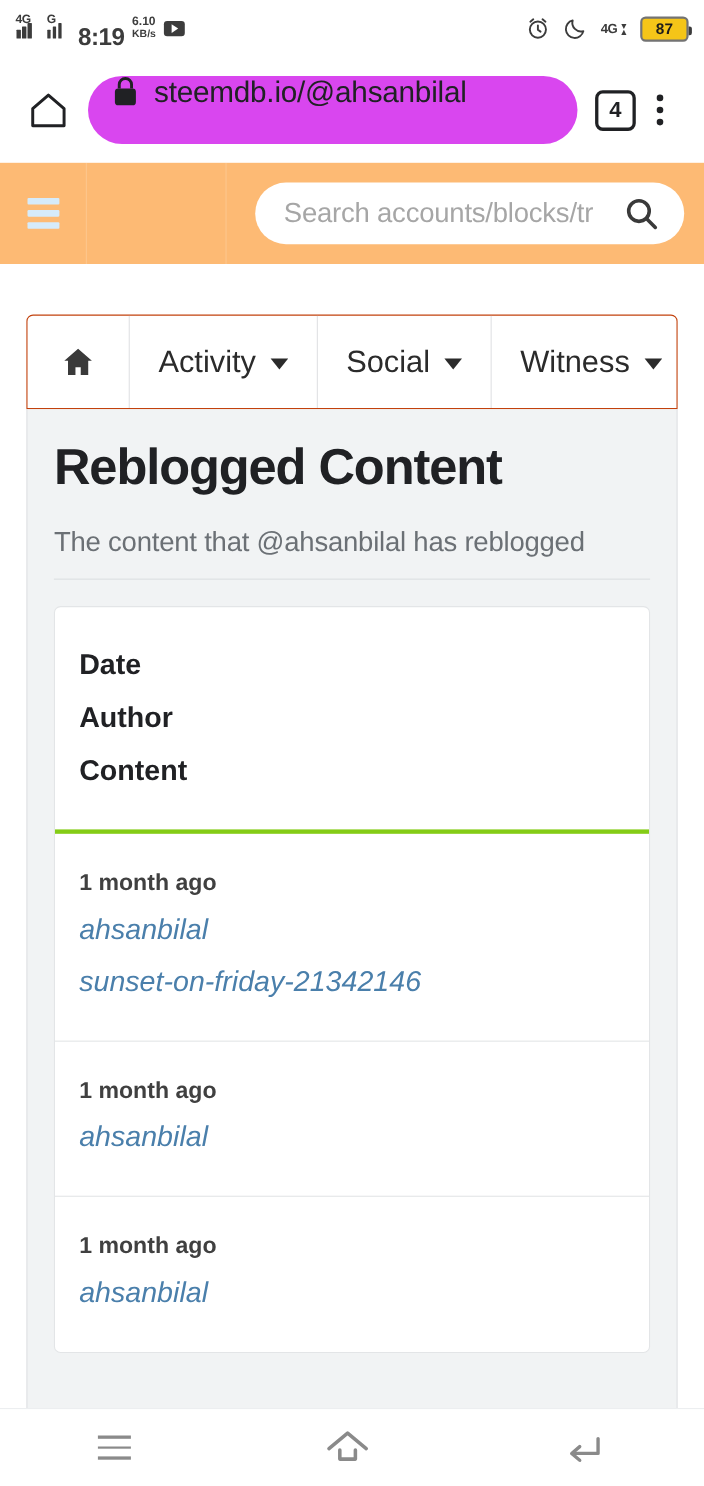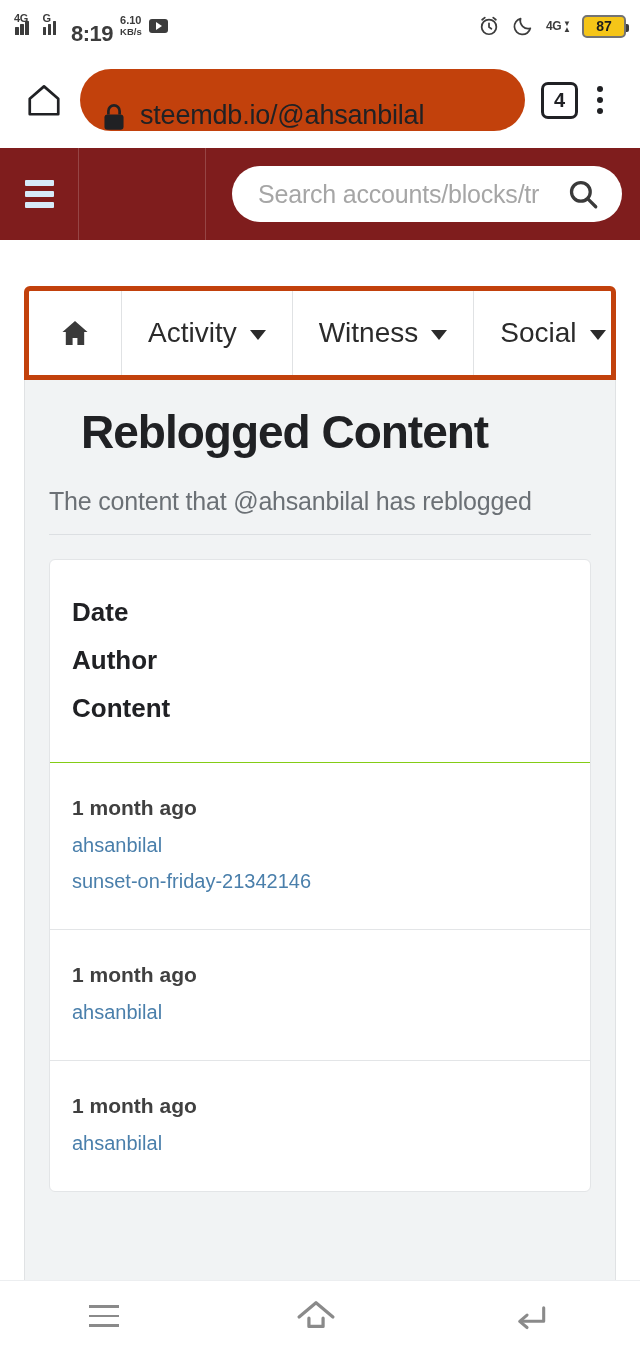--- a/index.html
+++ b/index.html
@@ -70,42 +70,42 @@
 
   
   .browserbar {
     height: 96px; width: 100%;
     display: flex; align-items: center; gap: 0;
     padding: 0 18px; background: #ffffff;
   }
   .home-btn { width: 52px; display: flex; align-items: center; justify-content: center; }
   .omnibox {
     flex: 1; height: 62px; margin: 0 10px;
-    background: #c2410c; border-radius: 31px;
-    display: flex; align-items: flex-end; padding: 0 22px; gap: 14px;
+    background: #d946ef; border-radius: 31px;
+    display: flex; align-items: flex-start; padding: 0 22px; gap: 14px;
     overflow: hidden;
   }
   .omnibox .url {
     font-size: 27px; color: #202124; white-space: nowrap;
     letter-spacing: -.2px;
   }
   .tabcount {
     width: 37px; height: 37px; border: 3px solid #202124; border-radius: 7px;
     display: flex; align-items: center; justify-content: center;
     font-size: 20px; font-weight: bold; color: #202124; margin-left: 6px;
   }
   .kebab {
     width: 44px; display: flex; flex-direction: column; align-items: center;
     justify-content: center; gap: 5px;
   }
   .kebab i { width: 6px; height: 6px; border-radius: 50%; background: #202124; display: block; }
 
   
   .sitehead {
-    height: 92px; width: 100%; background: #7f1d1d;
+    height: 92px; width: 100%; background: #fdba74;
     display: flex; align-items: center; position: relative;
   }
   .sitehead .divider {
     position: absolute; top: 0; bottom: 0; width: 1px;
     background: rgba(255,255,255,.18);
   }
   .burger {
     width: 78px; display: flex; flex-direction: column;
     align-items: center; justify-content: center; gap: 5px;
   }
@@ -122,21 +122,21 @@
   .searchbox .ph {
     flex: 1; font-size: 25px; color: #a6a6a6; white-space: nowrap;
     letter-spacing: -.2px;
   }
 
   
   .pagewrap { width: 100%; height: 1351px; background: #fff; padding: 0 24px; }
   .spacer { height: 46px; }
 
   .tabstrip {
-    display: flex; border: 5px solid #c2410c;
+    display: flex; border: 1px solid #c2410c;
     border-radius: 6px 6px 0 0; background: #fff; overflow: hidden;
   }
   .tabstrip .tab {
     height: 84px; display: flex; align-items: center; justify-content: center;
     gap: 13px; border-right: 1px solid #e0e2e4;
     font-size: 28px; color: #2b2b2b; padding: 0 26px;
   }
   .tabstrip .tab.home { padding: 0 30px; }
   .tabstrip .tab:last-child { border-right: none; }
   .caret {
@@ -144,44 +144,44 @@
     border-right: 8px solid transparent; border-top: 10px solid #2b2b2b;
     margin-top: 3px;
   }
 
   .panel {
     background: #f1f3f4; border: 1px solid #e0e2e4; border-top: none;
     padding: 26px 24px 0 24px; height: 932px; overflow: hidden;
   }
   .page-title {
     font-size: 46px; font-weight: bold; color: #202124;
-    letter-spacing: -1px; line-height: 1.15; margin-left: 32px;
+    letter-spacing: -1px; line-height: 1.15;
   }
   .page-sub {
     font-size: 25px; color: #6b7075; margin-top: 28px;
     letter-spacing: -.2px;
   }
   .rule { height: 1px; background: #dcdfe2; margin: 18px 0 24px 0; }
 
   .card {
     background: #fff; border: 1px solid #e3e5e7; border-radius: 6px;
     overflow: hidden;
   }
-  .thead { padding: 28px 22px 30px 22px; border-bottom: 1px solid #84cc16; }
+  .thead { padding: 28px 22px 30px 22px; border-bottom: 4px solid #84cc16; }
   .thead div {
     font-size: 26px; font-weight: bold; color: #202124;
     line-height: 1.85;
   }
   .row { padding: 26px 22px 30px 22px; border-bottom: 1px solid #e3e5e7; }
   .row:last-child { border-bottom: none; }
   .row .date {
     font-size: 21px; font-weight: bold; color: #404040; line-height: 1.8;
   }
   .row .author, .row .content {
-    font-size: 20px; color: #4a7fab; line-height: 1.8; word-break: break-word;
+    font-size: 26px; color: #4a7fab; line-height: 1.8; word-break: break-word; font-style: italic;
   }
 
   
   .navbar {
     position: absolute; left: 0; bottom: 0; width: 640px; height: 71px;
     background: #ffffff; border-top: 1px solid #eceef0;
     display: flex; align-items: center; justify-content: space-around;
   }
   .nav-recents { display: flex; flex-direction: column; gap: 7px; }
   .nav-recents i { display: block; width: 30px; height: 2.5px; background: #8a8a8a; }
@@ -280,25 +280,25 @@
     <div class="tab home">
       <svg width="32" height="32" viewBox="0 0 24 24" fill="#3a3a3a">
         <path d="M12 3 2.6 11.3h2.5V21h5.1v-5.3h3.6V21h5.1v-9.7h2.5Z"></path>
       </svg>
     </div>
     <div class="tab">
       <span>Activity</span>
       <span class="caret"></span>
     </div>
     <div class="tab">
+      <span>Social</span>
+      <span class="caret"></span>
+    </div>
+    <div class="tab">
       <span>Witness</span>
-      <span class="caret"></span>
-    </div>
-    <div class="tab">
-      <span>Social</span>
       <span class="caret"></span>
     </div>
   </div>
 
   <div class="panel">
     <div class="page-title">Reblogged Content</div>
     <div class="page-sub">The content that @ahsanbilal has reblogged</div>
     <div class="rule"></div>
 
     <div class="card">

